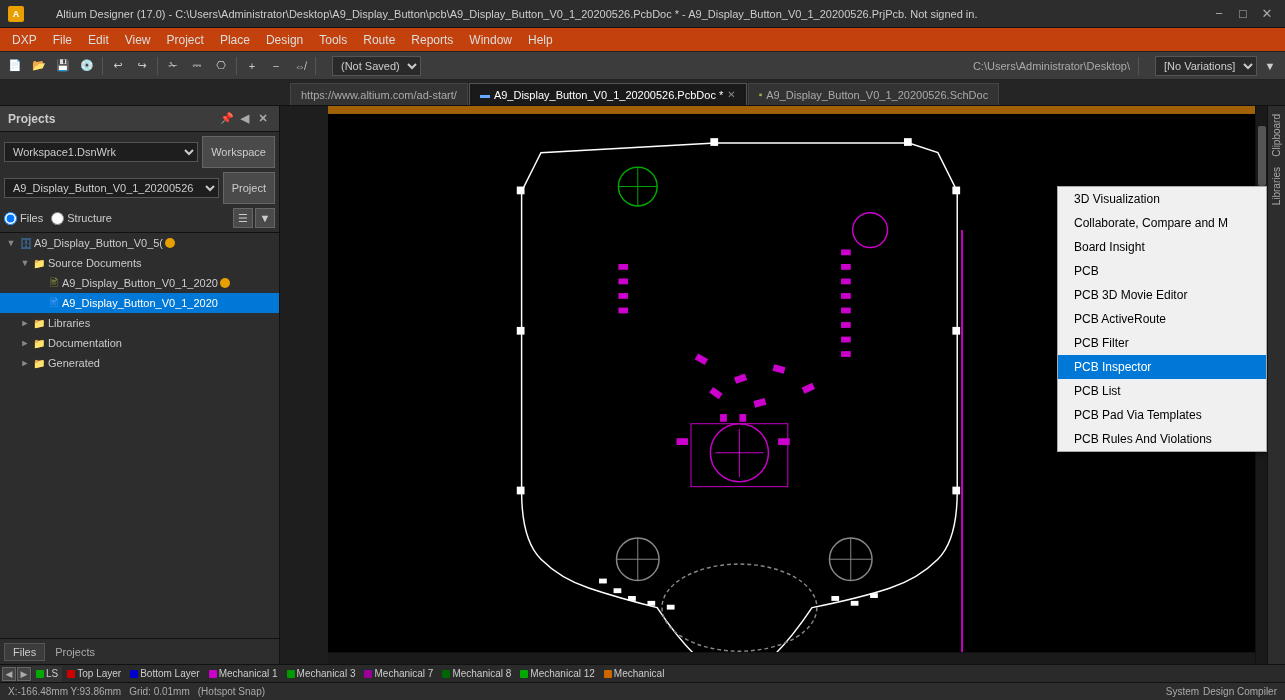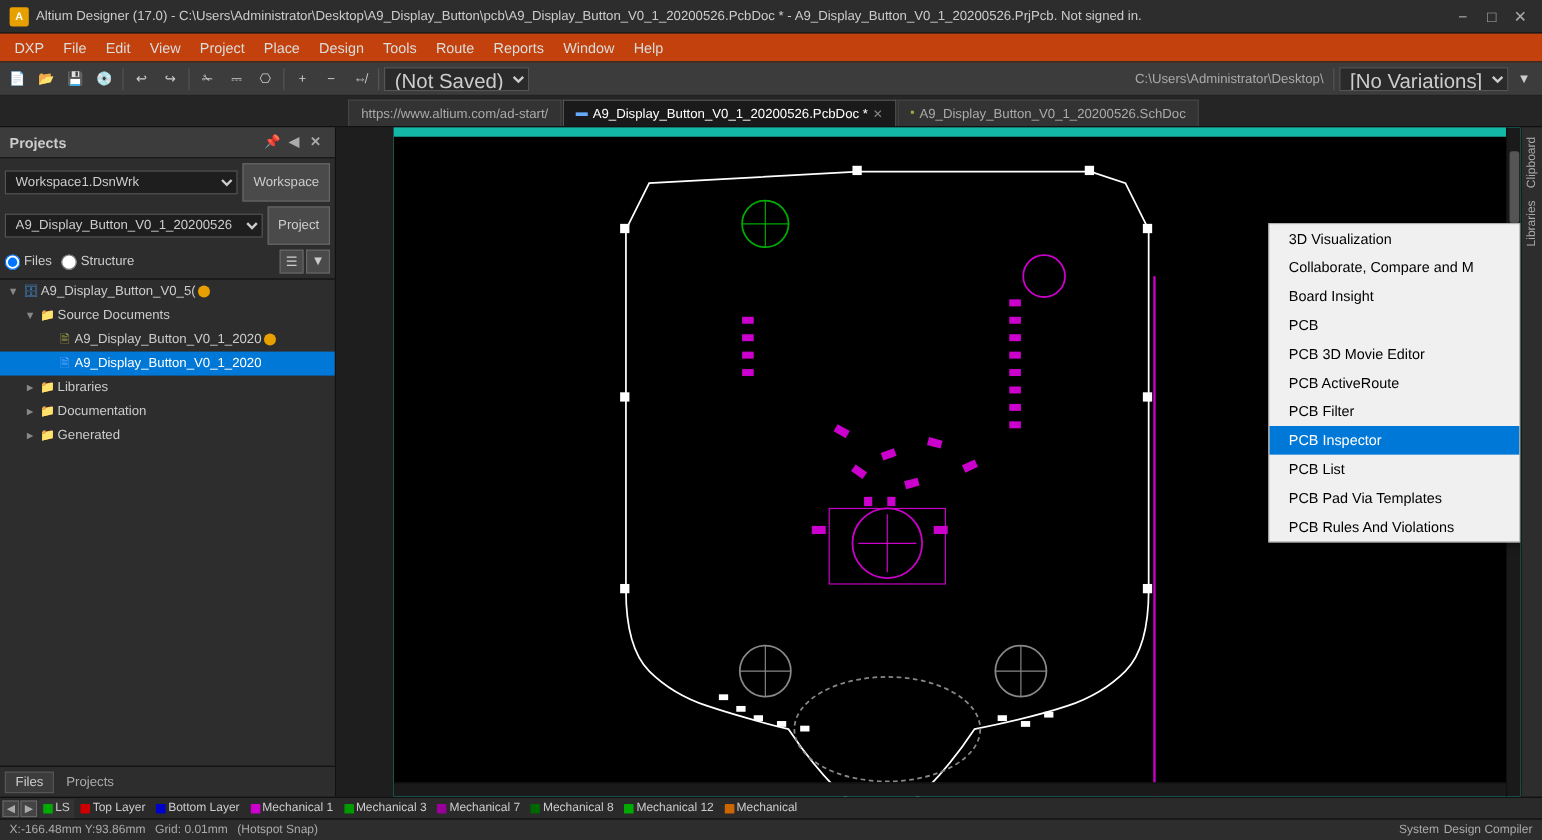--- a/index.html
+++ b/index.html
@@ -22,21 +22,21 @@
       background: #e8a000;
       border-radius: 2px;
       display: inline-flex;
       align-items: center;
       justify-content: center;
       color: white;
       font-size: 9px;
       font-weight: bold;
       flex-shrink: 0;
     }
-    .titlebar-text { flex: 1; overflow: hidden; white-space: nowrap; text-overflow: ellipsis; }
+    .titlebar-text { flex: 1; overflow: hidden; white-space: nowrap; text-overflow: ellipsis; margin-left: 26px; }
     .titlebar-controls { display: flex; gap: 4px; }
     .titlebar-btn {
       width: 20px; height: 20px;
       display: flex; align-items: center; justify-content: center;
       color: #aaa;
       font-size: 13px;
       cursor: pointer;
     }
 
     
@@ -82,23 +82,24 @@
     .toolbar-sep {
       width: 1px; height: 18px;
       background: #555;
       margin: 0 2px;
     }
     .toolbar-select {
       height: 20px;
       background: #2a2a2a;
       color: #ccc;
       border: 1px solid #555;
-      font-size: 17px;
+      font-size: 11px;
       padding: 0 4px;
       cursor: pointer;
+      margin-left: 12px;
     }
 
     
     .tabbar {
       height: 26px;
       background: #252525;
       display: flex;
       align-items: flex-end;
       border-bottom: 1px solid #111;
       padding-left: 290px;
@@ -248,21 +249,21 @@
       background: #e8a000;
       border-radius: 50%;
       display: inline-block;
       margin-left: 2px;
       flex-shrink: 0;
     }
 
     
     .canvas-area {
       flex: 1;
-      background: #14b8a6;
+      background: #a16207;
       position: relative;
       overflow: hidden;
       margin-left: 48px;
     }
 
     
     .right-panel {
       width: 18px;
       background: #2d2d2d;
       border-left: 1px solid #111;

